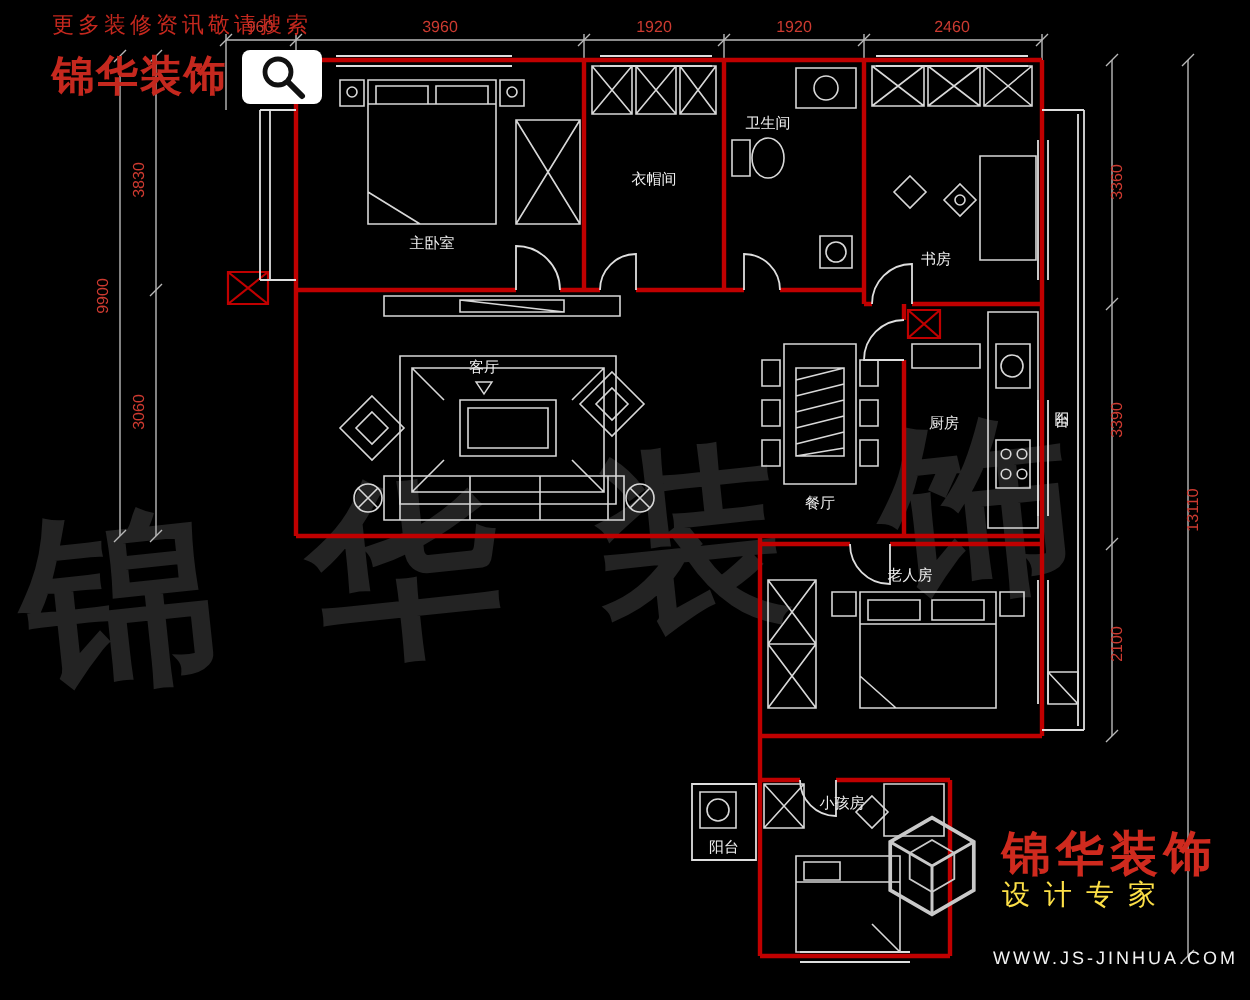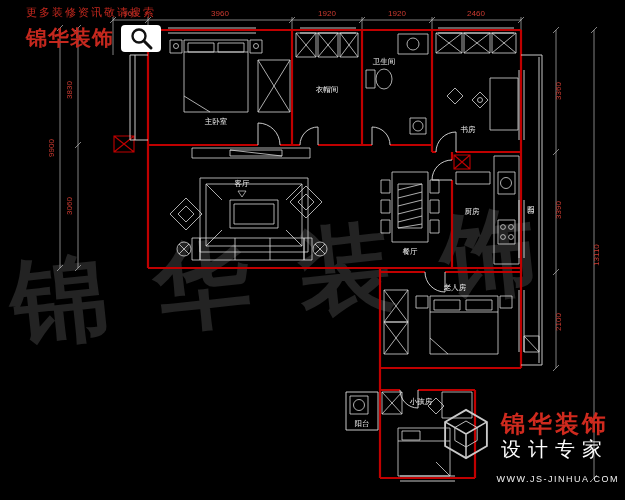--- a/index.html
+++ b/index.html
@@ -24,21 +24,21 @@
                 font-family:"DejaVu Serif", serif; }
   .search-box { width:40px; height:27px; background:#fff; border-radius:4px; margin-left:7px;
                 display:flex; align-items:center; justify-content:center; }
 
   .footer { position:absolute; right:16px; bottom:34px; z-index:3;
             display:flex; align-items:center; }
   .hex-logo { margin-right:9px; }
   .footer-text { display:flex; flex-direction:column; }
   .footer-brand { color:#cf2a1e; font-size:24px; font-weight:bold; letter-spacing:3px;
                   font-family:"DejaVu Serif", serif; line-height:1.1; }
-  .footer-sub { color:#ffffff; font-size:20px; letter-spacing:7px; line-height:1.2;
+  .footer-sub { color:#fde047; font-size:14px; letter-spacing:7px; line-height:1.2;
                 font-family:"DejaVu Serif", serif; }
   .footer-site { position:absolute; right:6px; bottom:16px; z-index:3;
                  color:#f2f2f2; font-size:9px; letter-spacing:1.5px; }
 
   text { font-family:"Liberation Sans", sans-serif; }
   .room-label { fill:#efefef; font-size:7.5px; }
   .dim { fill:#cc3a30; font-size:8px; }
 </style>
 </head>
 <body>

